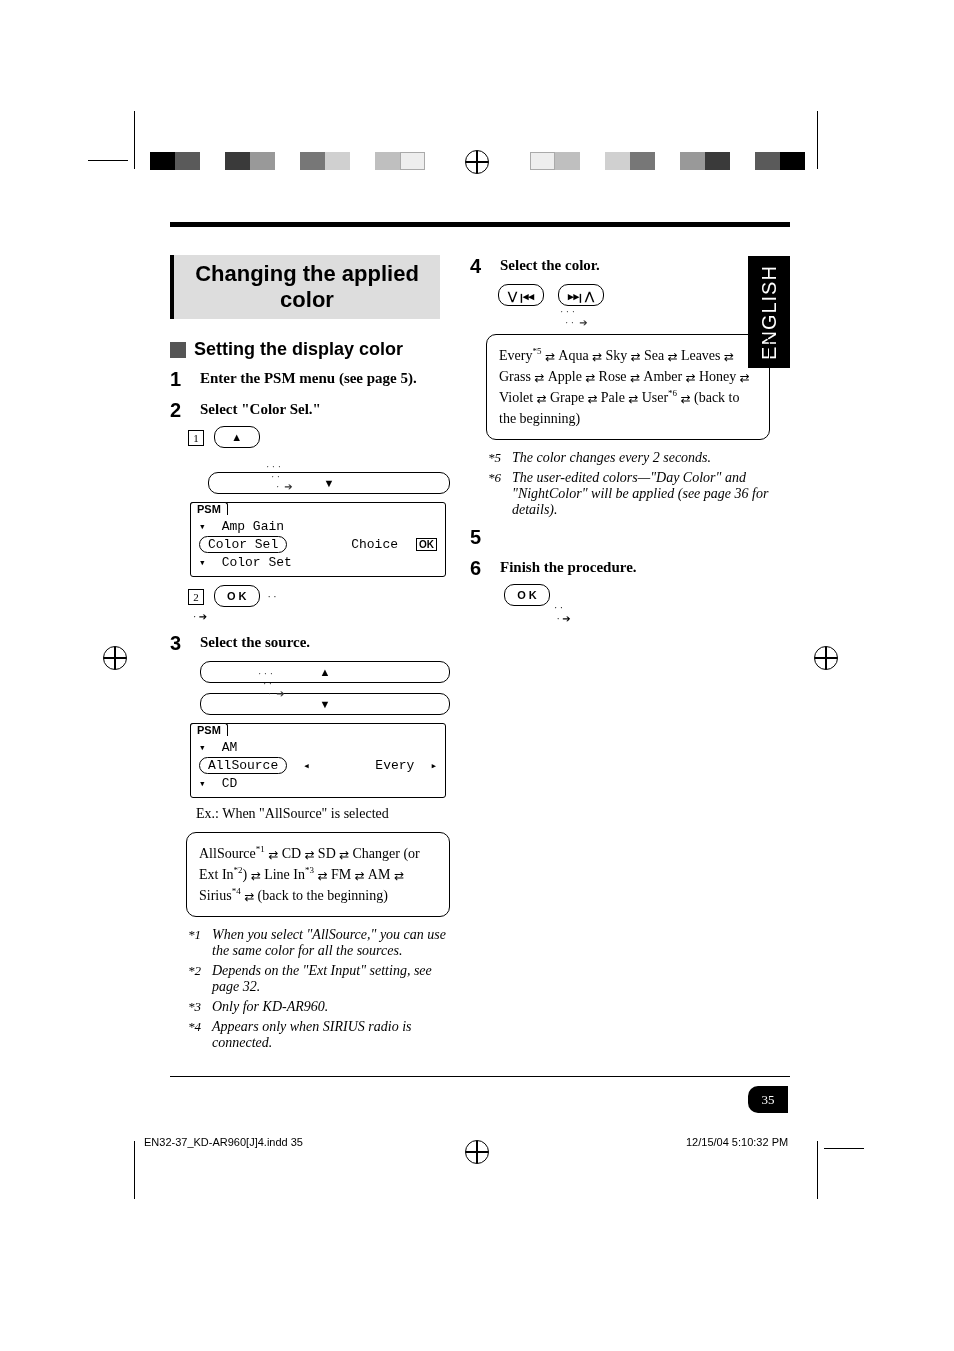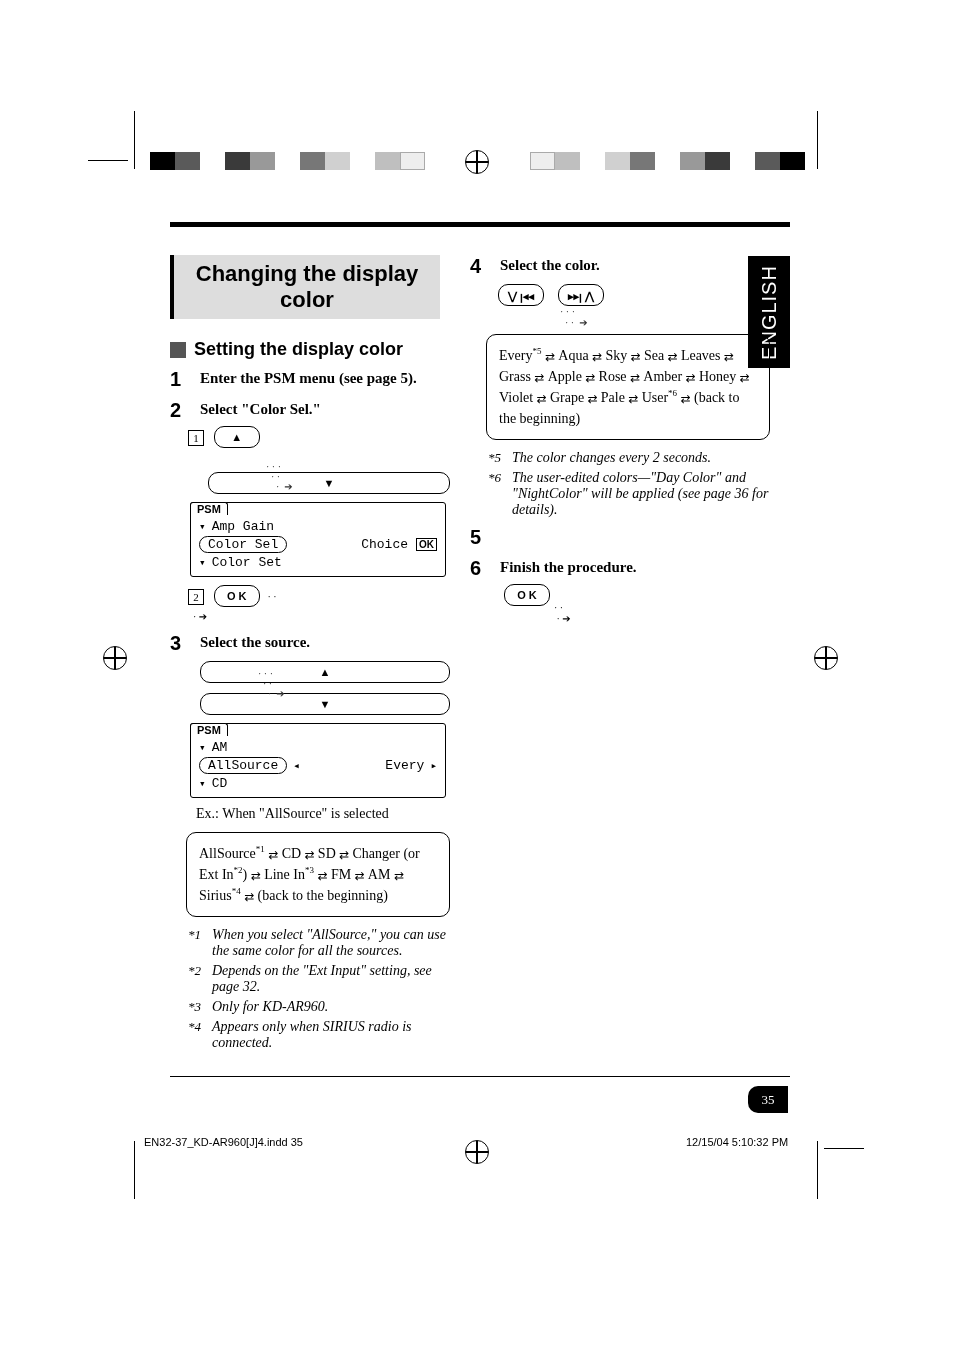--- a/index.html
+++ b/index.html
@@ -135,21 +135,21 @@
     background:#fff; width:256px; padding:6px 8px 4px 8px; margin:2px 0 8px 20px;
     font-family: "Courier New", monospace; font-size:13px;
     position:relative;
   }
   .lcd .psm-tab {
     position:absolute; top:-1px; left:-1px;
     border:1.5px solid #000; border-bottom:none; border-radius:3px 3px 0 0;
     padding:0 6px; font-size:11px; background:#fff; font-family:Arial,sans-serif; font-weight:700;
   }
   .lcd .psm-tab-under { height:8px; }
-  .lcd .row { display:flex; align-items:center; gap:6px; margin:2px 0;}
+  .lcd .row { display:flex; align-items:center; gap:16px; margin:2px 0;}
   .lcd .darr::before { content:"▾"; font-size:11px; }
   .lcd .pill {
     border:1.2px solid #000; border-radius:10px; padding:0 8px;
     display:inline-block;
     text-align:center;
   }
   .lcd .rt { margin-left:auto; }
   .lcd .ok-badge { font-family:Arial,sans-serif; font-size:10px; font-weight:700; border:1px solid #000; padding:0 2px; margin-left:2px;}
   .lcd .tri-l, .lcd .tri-r { font-size:11px; }
 
@@ -241,21 +241,21 @@
 
 <div class="lang-tab">
   <span>ENGLISH</span>
 </div>
 
 <div class="page">
   <div class="columns">
 
     <div class="col left">
 
-      <div class="title-box">Changing the display color</div>
+      <div class="title-box">Changing the applied color</div>
 
       <div class="subhead">
         <span class="blk"></span>
         <span>Setting the display color</span>
       </div>
 
       <div class="step">
         <span class="num">1</span>
         <span class="body"><b>Enter the PSM menu (see page 5).</b></span>
       </div>

